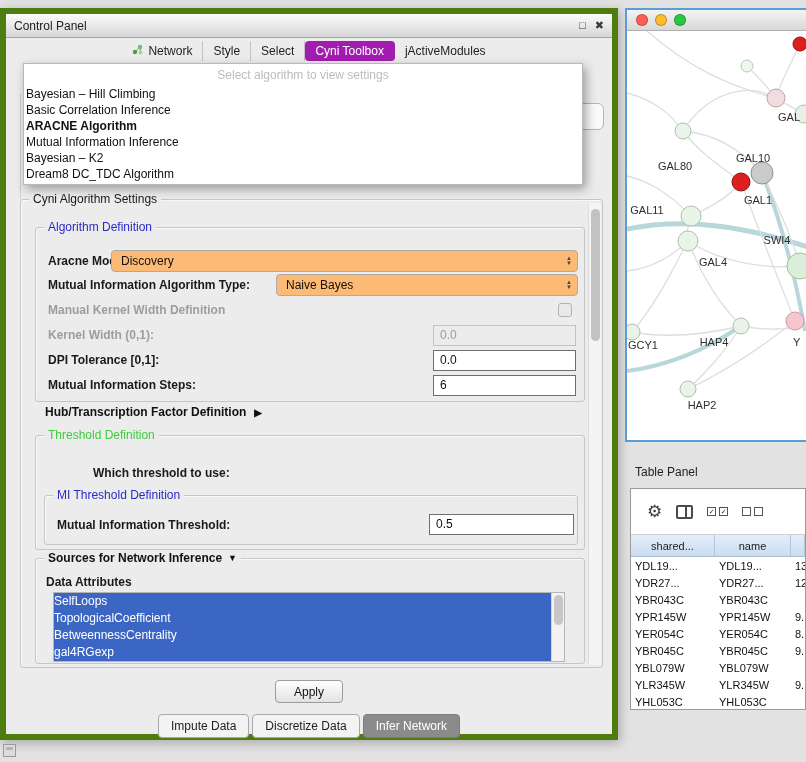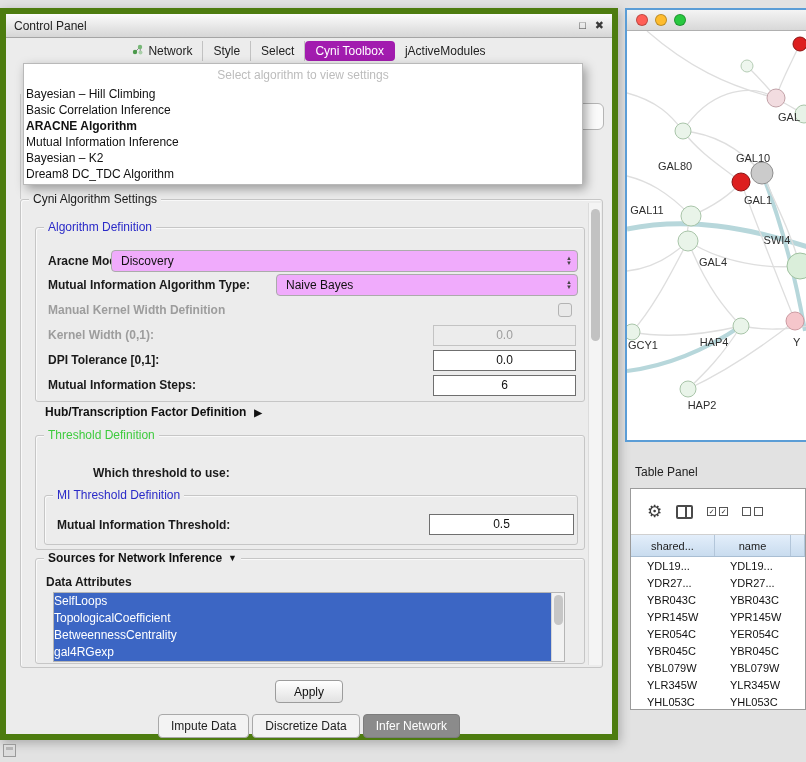--- a/index.html
+++ b/index.html
@@ -31,25 +31,25 @@
   
   .group{position:absolute;border:1px solid #c6c6c6;border-radius:3px;box-shadow:inset 1px 1px 0 rgba(255,255,255,.7);}
   .legend{position:absolute;top:-8px;left:8px;background:#ececec;padding:0 4px;font-size:12px;white-space:nowrap;}
   .legend.blue{color:#2a2ac8;}
   .legend.green{color:#3ecb3e;}
   .legend.boldlegend{font-weight:bold;color:#111;display:flex;align-items:center;gap:6px;}
 
   .lbl{position:absolute;font-weight:bold;font-size:12px;white-space:nowrap;color:#1a1a1a;}
   .lbl.disabled{color:#9d9d9d;}
 
-  .combo{position:absolute;height:22px;background:#f0abfc;border:1px solid #ababab;border-radius:4px;display:flex;align-items:center;padding:0 5px 0 9px;}
+  .combo{position:absolute;height:22px;background:#fdba74;border:1px solid #ababab;border-radius:4px;display:flex;align-items:center;padding:0 5px 0 9px;}
   .combo .val{flex:1;font-size:12px;color:#111;}
   .combo .arrows{display:flex;flex-direction:column;align-items:center;justify-content:center;font-size:6px;line-height:5px;color:#444;margin-left:4px;}
 
-  .field{position:absolute;height:21px;background:#fff;border:1px solid #6f6f6f;font-size:12px;text-align:center;padding:0 6px;line-height:19px;color:#111;}
+  .field{position:absolute;height:21px;background:#fff;border:1px solid #6f6f6f;font-size:12px;text-align:left;padding:0 6px;line-height:19px;color:#111;}
   .field.disabled{background:#ececec;border-color:#c3c3c3;color:#9d9d9d;}
   .checkbox{position:absolute;width:14px;height:14px;border:1px solid #b3b3b3;background:#e9e9e9;border-radius:3px;}
 
   .hub-row{position:absolute;display:flex;align-items:center;gap:8px;font-weight:bold;font-size:12px;color:#111;}
   .tri{font-size:10px;color:#111;}
 
   .attr-list{position:absolute;background:#fff;border:1px solid #b5b5b5;overflow:hidden;}
   .attr-item{height:17px;line-height:17px;padding-left:0;color:#fff;background:#3c66c4;font-size:12px;white-space:nowrap;}
   .attr-scroll{position:absolute;right:0;top:0;bottom:0;width:13px;background:#f2f2f2;border-left:1px solid #d5d5d5;}
   .attr-scroll .thumb{position:absolute;left:2px;top:2px;width:9px;height:30px;background:#c6c6c6;border-radius:5px;}
@@ -77,21 +77,21 @@
   .table-window{position:absolute;left:630px;top:488px;width:176px;height:222px;background:#fff;border:1px solid #9b9b9b;overflow:hidden;}
   .table-toolbar{height:46px;display:flex;align-items:center;gap:14px;padding-left:16px;border-bottom:1px solid #d0d0d0;background:#fff;}
   .gear{font-size:17px;color:#3c3c3c;line-height:17px;}
   .cols-icon{width:17px;height:14px;border:2px solid #4a4a4a;border-radius:2px;position:relative;}
   .cols-icon:after{content:"";position:absolute;left:50%;top:0;bottom:0;width:2px;background:#4a4a4a;}
   .cb-pair{display:flex;gap:3px;}
   .cb{width:9px;height:9px;border:1.5px solid #555;font-size:7px;line-height:7px;color:#333;text-align:center;}
   .tbl-head{display:flex;height:22px;background:linear-gradient(#e3eefa,#c9dcef);border-bottom:1px solid #a9bed3;}
   .th{font-size:11px;display:flex;align-items:center;justify-content:center;border-right:1px solid #b3c6da;color:#1c1c1c;}
   .tbl-row{display:flex;height:17px;font-size:11px;align-items:center;color:#111;}
-  .td{padding-left:16px;white-space:nowrap;overflow:hidden;}
+  .td{padding-left:4px;white-space:nowrap;overflow:hidden;}
   .col0{width:84px;}
   .col1{width:76px;}
   .col2{flex:1;}
 </style>
 </head>
 <body>
 
 <div class="control-panel">
   <div class="titlebar">
     <span class="title">Control Panel</span>

